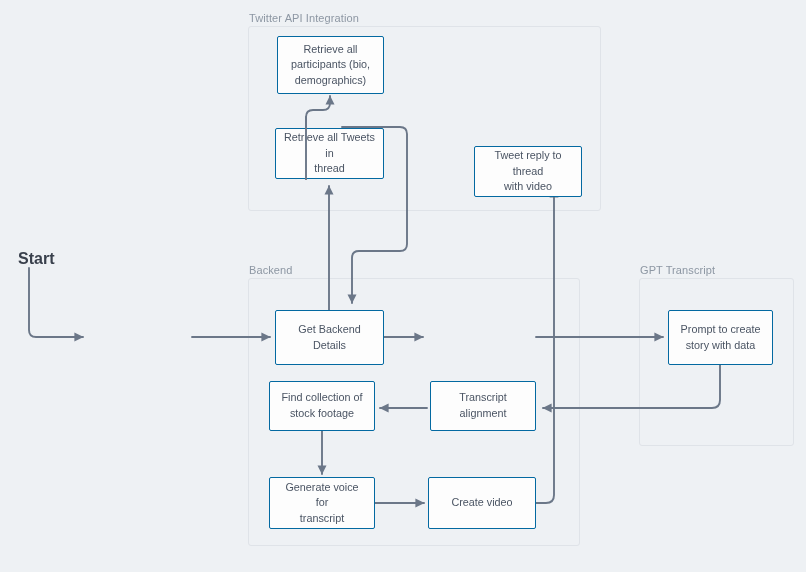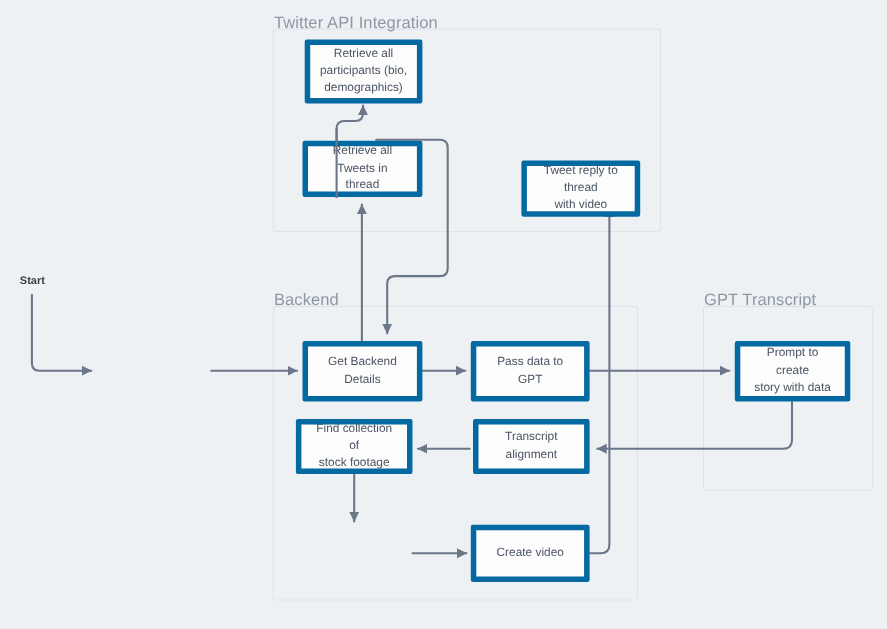--- a/index.html
+++ b/index.html
@@ -17,46 +17,46 @@
   }
   .group {
     position: absolute;
     border: 1px solid #dfe3e8;
     border-radius: 3px;
     background: transparent;
     box-sizing: border-box;
   }
   .group-label {
     position: absolute;
-    font-size: 15px;
+    font-size: 11px;
     color: #8d97a3;
     letter-spacing: 0.1px;
     white-space: nowrap;
   }
   .node {
     position: absolute;
     background: #fdfdfd;
-    border: 5px solid #0369a1;
+    border: 1px solid #0369a1;
     border-radius: 2px;
     box-sizing: border-box;
     display: flex;
     align-items: center;
     justify-content: center;
     text-align: center;
     color: #4a5463;
     font-size: 10.8px;
     line-height: 1.45;
     padding: 4px 8px;
     box-shadow: 0 0 0 0 rgba(0,0,0,0);
     z-index: 3;
   }
   .node span { display: block; }
   .start-label {
     position: absolute;
-    font-size: 10px;
+    font-size: 16px;
     color: #39404c;
     font-weight: 600;
     white-space: nowrap;
   }
   svg.edges {
     position: absolute;
     left: 0;
     top: 0;
     width: 806px;
     height: 572px;
@@ -142,42 +142,45 @@
     <div>
       <span>Tweet reply to thread</span>
       <span>with video</span>
     </div>
   </div>
 
   <div class="node" style="left:275px; top:310px; width:109px; height:55px;">
     <span>Get Backend Details</span>
   </div>
 
-  <div class="node" style="left:428px; top:310px; width:108px; height:55px;">
-    <span>Pass data to GPT</span>
-  </div>
 
   <div class="node" style="left:668px; top:310px; width:105px; height:55px;">
     <div>
       <span>Prompt to create</span>
       <span>story with data</span>
     </div>
   </div>
 
   <div class="node" style="left:269px; top:381px; width:106px; height:50px;">
     <div>
       <span>Find collection of</span>
       <span>stock footage</span>
     </div>
   </div>
 
   <div class="node" style="left:430px; top:381px; width:106px; height:50px;">
     <span>Transcript alignment</span>
   </div>
 
+  <div class="node" style="left:269px; top:477px; width:106px; height:52px;">
+    <div>
+      <span>Generate voice for</span>
+      <span>transcript</span>
+    </div>
+  </div>
 
   <div class="node" style="left:428px; top:477px; width:108px; height:52px;text-align:right;">
     <span>Create video</span>
   </div>
 
   <svg class="edges edges-top">
     <path class="edge" d="M 306 179 L 306 117"></path>
   </svg>
 
 </div>

